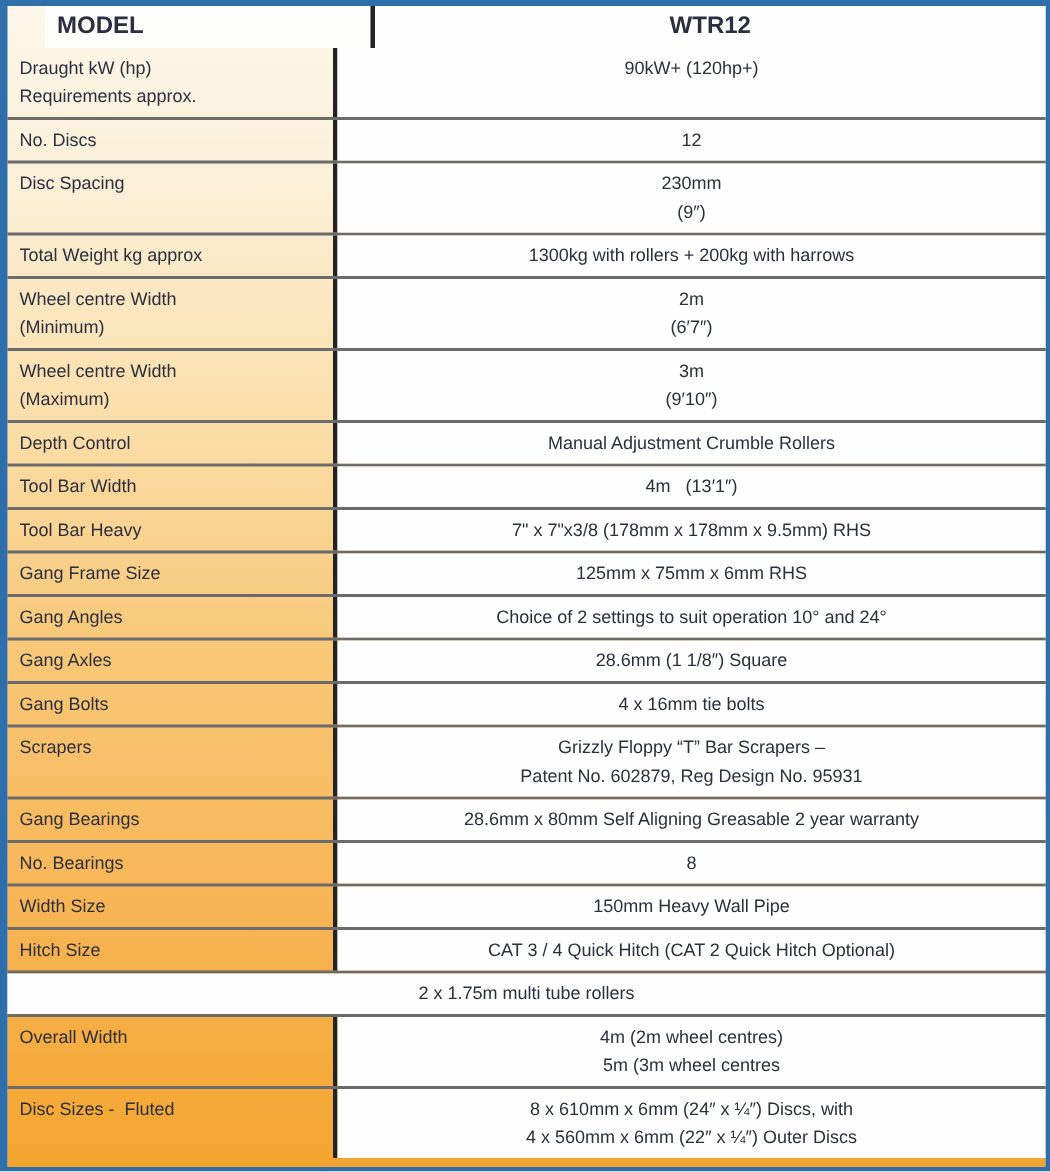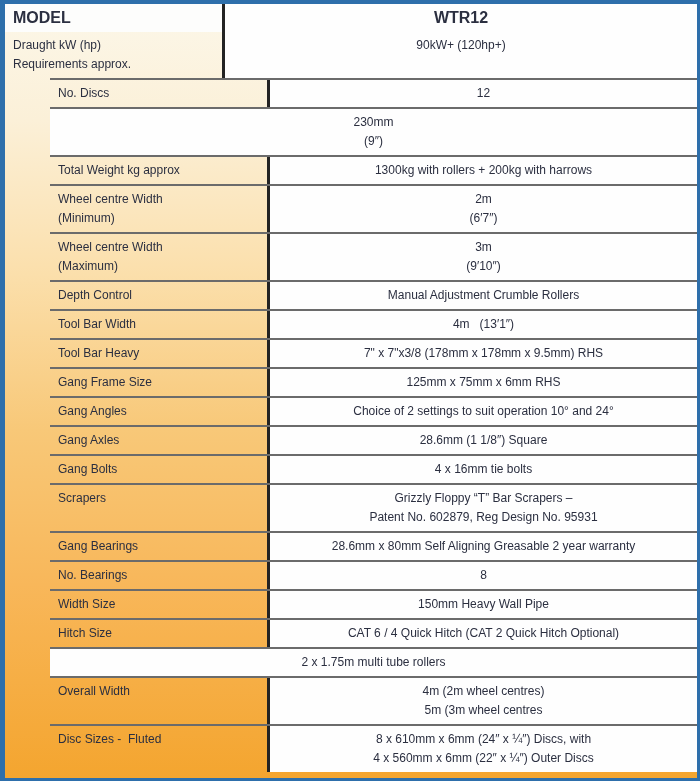--- a/index.html
+++ b/index.html
@@ -19,21 +19,21 @@
     
     background: linear-gradient(to bottom,
       #fcf7e9 0%,
       #fbf0d8 15%,
       #fbdfab 35%,
       #f8c878 55%,
       #f8b75a 75%,
       #f4a52f 100%);
   }
   .row { display: flex; align-items: stretch; }
-  .row + .row { border-top: 2px solid #6b6b6b; margin-left: 45px; }
+  .row + .row { border-top: 2px solid #6b6b6b; }
   .cell {
     box-sizing: border-box;
     white-space: pre-wrap;
     font-size: 12px;
     line-height: 19px;
   }
   .cell.label {
     width: 220px;
     flex: 0 0 220px;
     padding: 4px 6px 4px 8px;
@@ -45,41 +45,42 @@
     background: #fefefe;
     text-align: center;
     padding: 4px 4px;
   }
   .row.hdr .cell {
     font-weight: bold;
     font-size: 16px;
     line-height: 20px;
     background: #fefefe;
   }
-  .row.hdr .cell.label { background: #fdfdfc; }
+  .row.hdr .cell.label { background: #fdfdfc; margin-left: 25px; }
 </style>
 </head>
 <body>
 
 <div class="sheet">
   <div class="row hdr">
     <div class="cell label">MODEL</div>
     <div class="cell value">WTR12</div>
   </div>
   <div id="rows">
       <div class="row">
         <div class="cell label">Draught kW (hp)
 Requirements approx.</div>
         <div class="cell value">90kW+ (120hp+)</div>
       </div>
       <div class="row">
         <div class="cell label">No. Discs</div>
         <div class="cell value">12</div>
       </div>
       <div class="row">
+        <div class="cell label">Disc Spacing</div>
         <div class="cell value">230mm
 (9″)</div>
       </div>
       <div class="row">
         <div class="cell label">Total Weight kg approx</div>
         <div class="cell value">1300kg with rollers + 200kg with harrows</div>
       </div>
       <div class="row">
         <div class="cell label">Wheel centre Width
 (Minimum)</div>
@@ -132,21 +133,21 @@
       <div class="row">
         <div class="cell label">No. Bearings</div>
         <div class="cell value">8</div>
       </div>
       <div class="row">
         <div class="cell label">Width Size</div>
         <div class="cell value">150mm Heavy Wall Pipe</div>
       </div>
       <div class="row">
         <div class="cell label">Hitch Size</div>
-        <div class="cell value">CAT 6 / 4 Quick Hitch (CAT 2 Quick Hitch Optional)</div>
+        <div class="cell value">CAT 3 / 4 Quick Hitch (CAT 2 Quick Hitch Optional)</div>
       </div>
       <div class="row">
         <div class="cell value">2 x 1.75m multi tube rollers</div>
       </div>
       <div class="row">
         <div class="cell label">Overall Width</div>
         <div class="cell value">4m (2m wheel centres)
 5m (3m wheel centres</div>
       </div>
       <div class="row">

